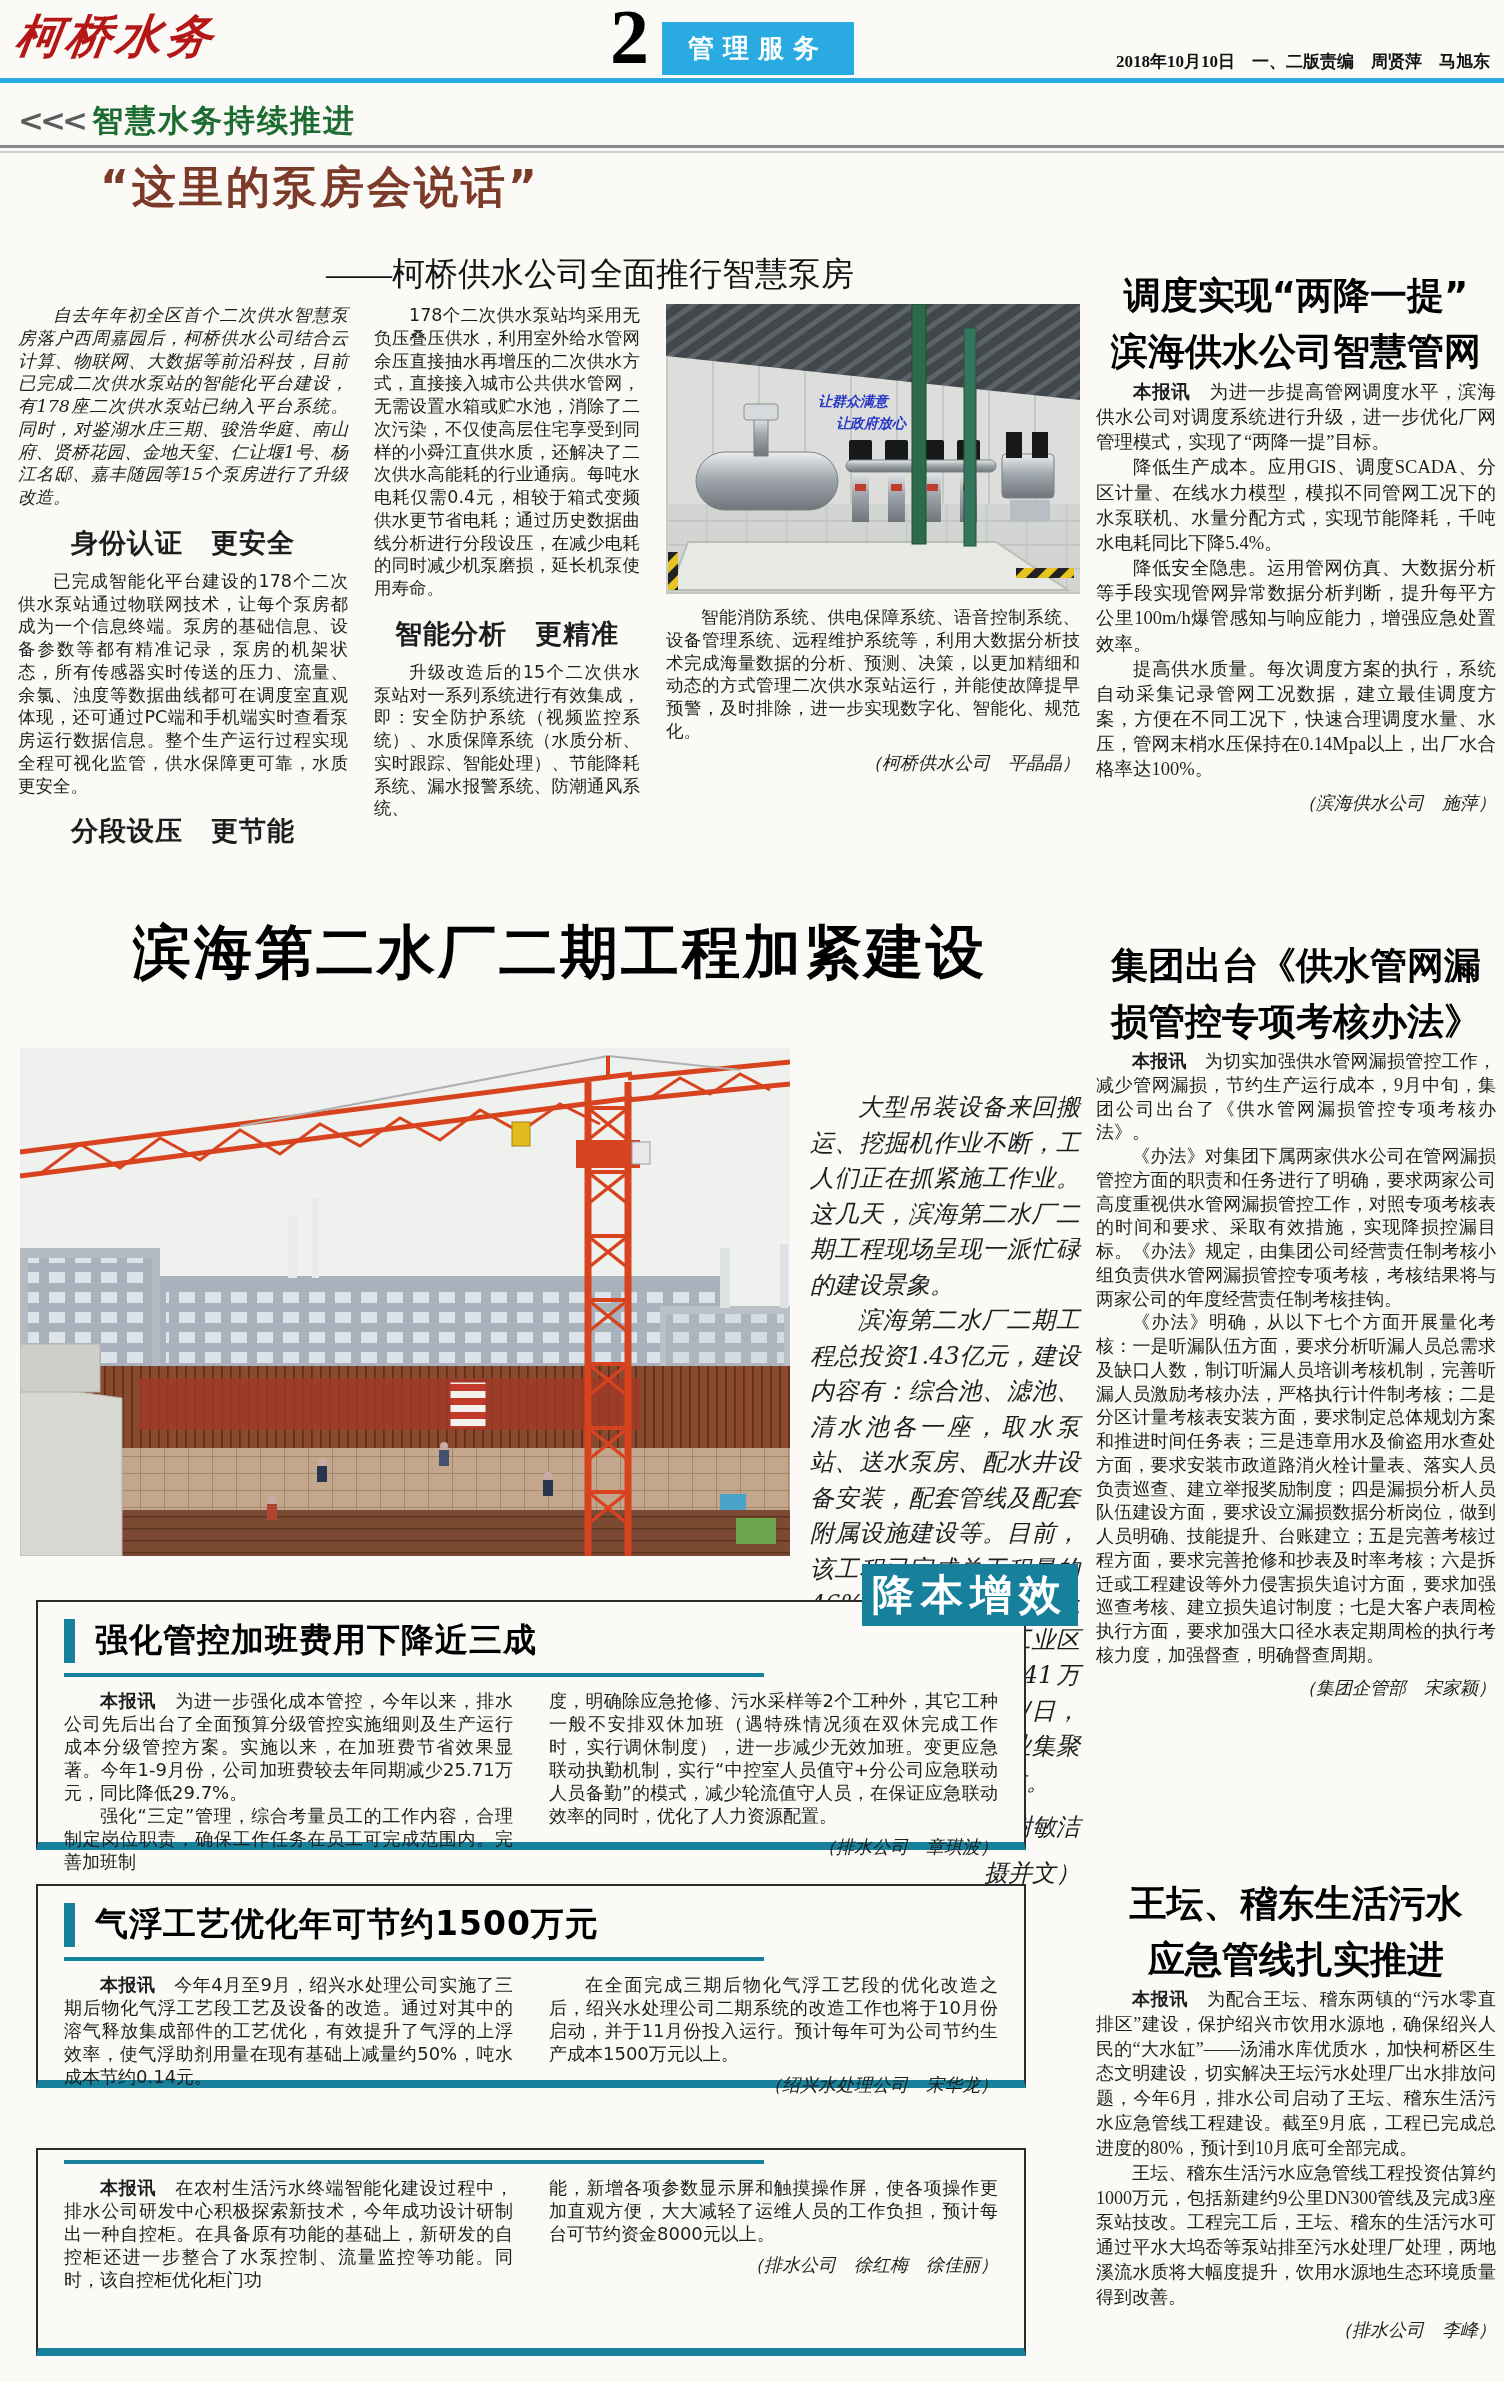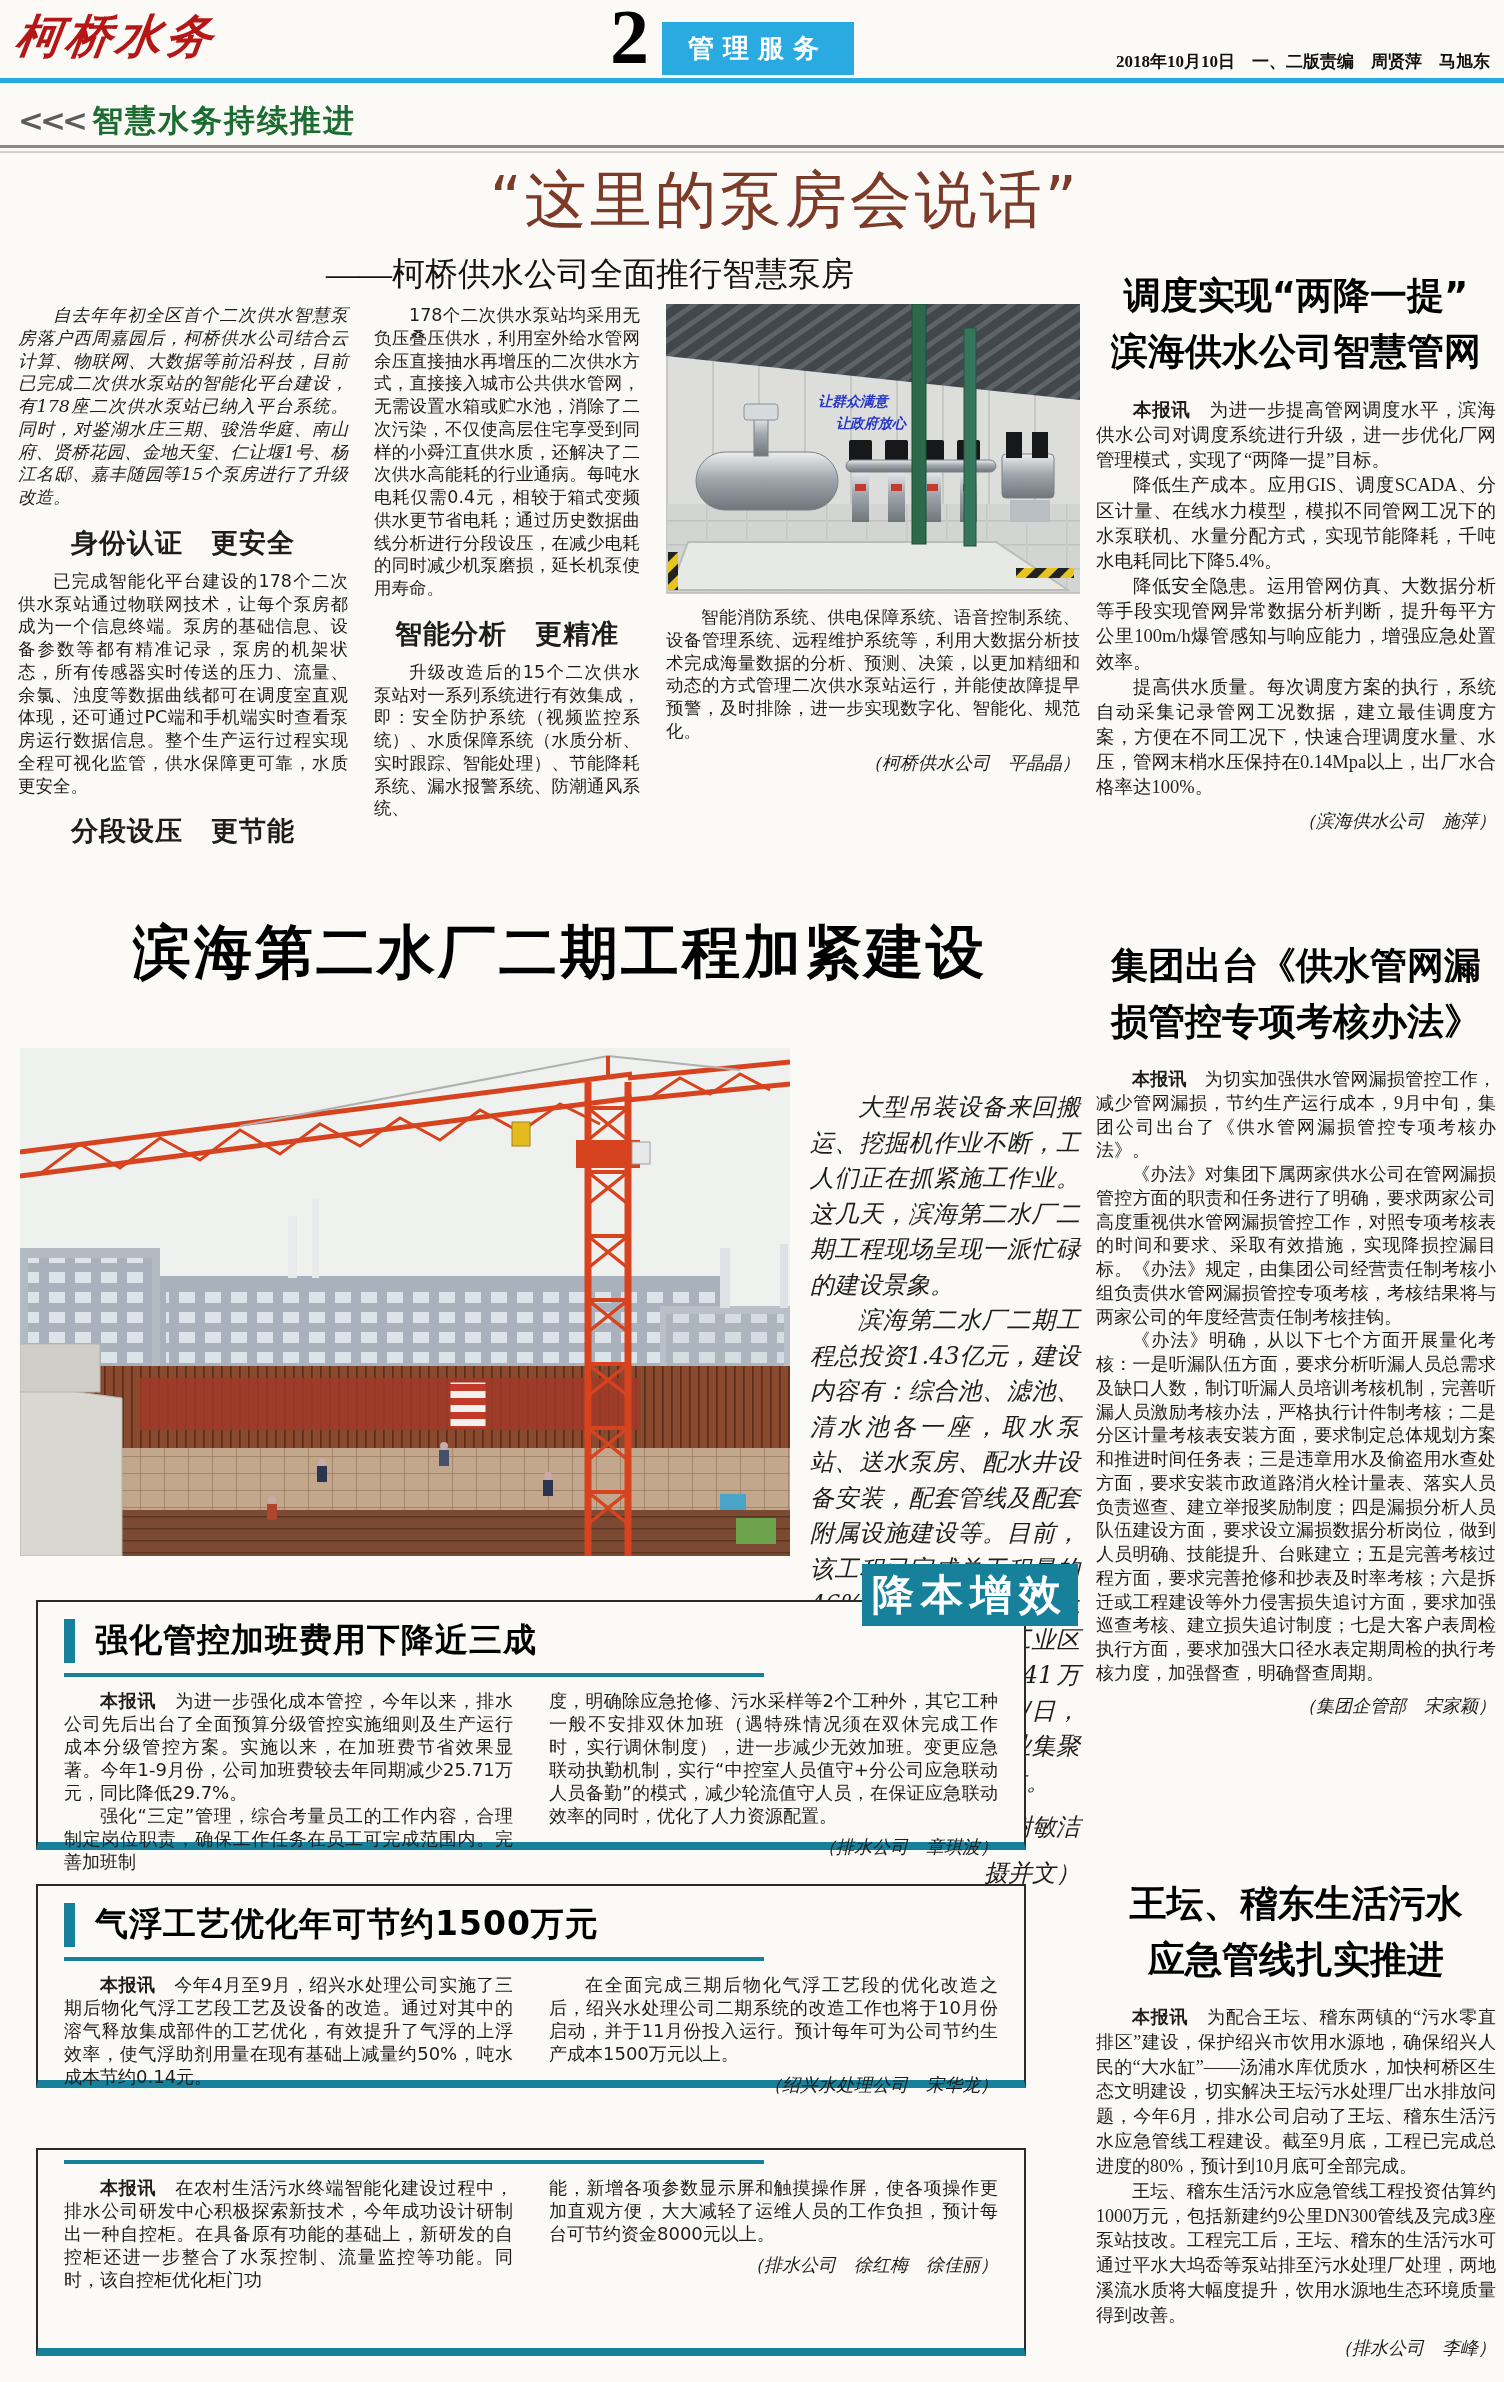--- a/index.html
+++ b/index.html
@@ -25,42 +25,42 @@
   .dateline{right:14px;top:50px;font-family:"Liberation Serif",serif;font-size:17px;font-weight:bold;color:#111;}
   .blue-rule{left:0;top:78px;width:1504px;height:5px;background:var(--blue);}
 
   
   .banner{left:18px;top:100px;font-size:31px;font-weight:bold;white-space:nowrap;}
   .banner .chev{color:#5c5c5c;letter-spacing:-4px;margin-right:8px;}
   .banner .txt{color:var(--green);letter-spacing:2px;}
   .double-rule{left:0;top:145px;width:1504px;height:3px;border-top:3px solid #8a8a8a;border-bottom:2px solid #cfcfcf;}
 
   
-  .a1-title{left:100px;top:158px;width:980px;text-align:right;font-size:62px;font-weight:normal;
+  .a1-title{left:100px;top:158px;width:980px;text-align:left;font-size:44px;font-weight:bold;
             color:var(--maroon);letter-spacing:3px;}
   .a1-subtitle{left:100px;top:252px;width:980px;text-align:center;font-size:33px;color:#141414;
                font-family:"Liberation Serif",serif;}
   .a1-cols{left:18px;top:304px;width:1062px;height:566px;display:flex;gap:26px;overflow:hidden;}
   .c1{width:330px;} .c2{width:266px;} .c3{width:414px;}
   .bodytext{font-size:17.5px;line-height:1.3;text-align:justify;}
   .bodytext p{margin:0;}
   .indent{text-indent:2em;}
   .subhead{text-align:center;font-size:27px;font-weight:bold;margin:16px 0 10px;letter-spacing:1px;}
   .kai{font-family:"DejaVu Serif",serif;font-style:italic;}
   .byline{text-align:right;font-family:"DejaVu Serif",serif;font-style:italic;margin-top:8px;font-size:18px;}
   .photo{display:block;background:#ccc;}
   .c3 .aftertext{margin-top:12px;}
 
   
   .rart{width:400px;}
   .a2{left:1096px;top:268px;}
   .a4{left:1096px;top:938px;}
   .a5{left:1096px;top:1876px;}
   .rtitle{font-size:37px;font-weight:bold;text-align:center;line-height:1.5;color:#000;}
-  .rbody{margin-top:18px;font-family:"Liberation Serif",serif;font-size:18.5px;line-height:1.36;text-align:justify;}
+  .rbody{font-family:"Liberation Serif",serif;font-size:18.5px;line-height:1.36;text-align:justify;}
   .rbody p{margin:0;text-indent:2em;}
   .lead{font-weight:bold;font-family:"DejaVu Sans",sans-serif;font-style:normal;}
 
   
   .sec2-title{left:90px;top:914px;width:940px;text-align:center;font-size:58px;font-weight:bold;
               letter-spacing:3px;color:#000;}
   .photo2{left:20px;top:1048px;}
   .a3-text{left:810px;top:1090px;width:270px;font-size:24px;line-height:1.48;text-align:justify;}
   .a3-text p{margin:0;text-indent:2em;}
   .a3-by{text-align:right;margin-top:10px;}

